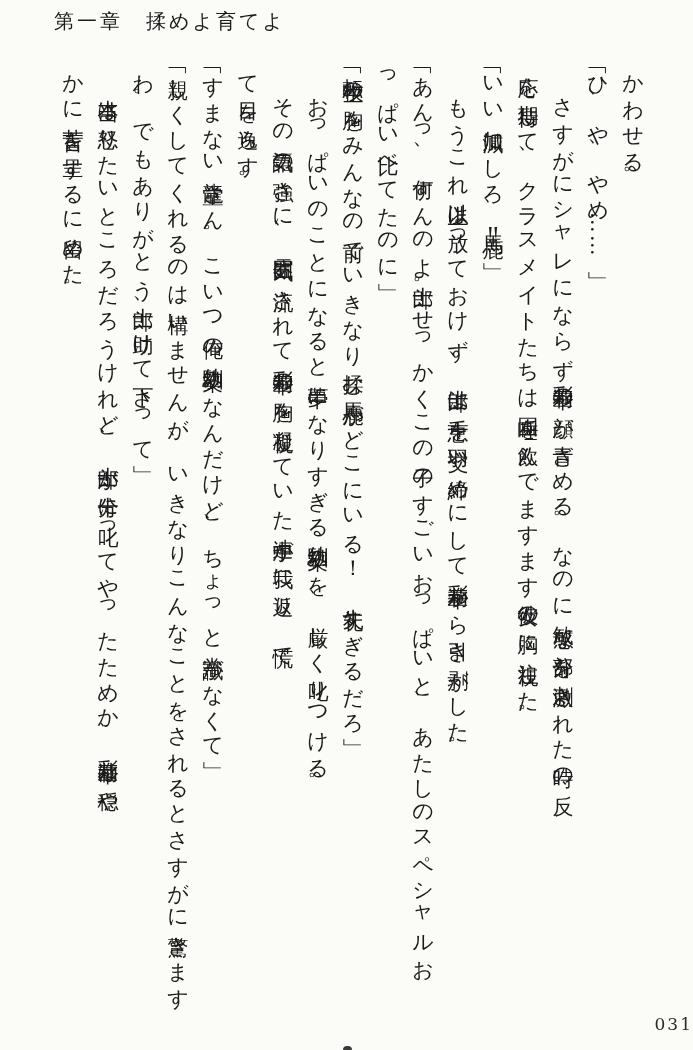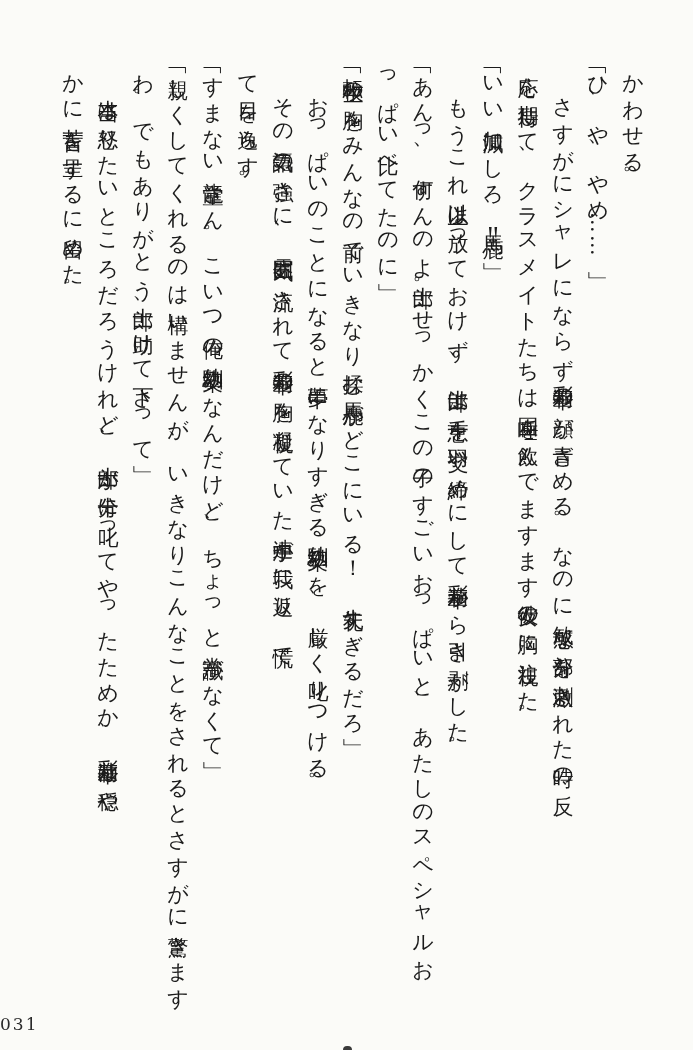--- a/index.html
+++ b/index.html
@@ -35,21 +35,21 @@
     margin: 0;
     padding: 0;
     white-space: nowrap;
   }
   .page-footer {
     position: absolute;
     left: 0;
     bottom: 0;
     width: 100%;
     height: 50px;
-    text-align: left;
+    text-align: right;
   }
   .page-number {
     position: absolute;
     left: 0;
     right: 0;
     bottom: 16px;
     font-size: 17px;
     letter-spacing: 2px;
     color: #2a2a2a;
   }
@@ -62,20 +62,21 @@
     margin-left: -4px;
     background: #3a3a3a;
     border-radius: 5px 5px 0 0;
   }
 </style>
 </head>
 <body>
 
 <div class="page">
 
+  <div class="chapter-header">第一章　揉めよ育てよ</div>
 
   <div class="body-text">
     <p>かわせる。</p>
     <p>「ひ、や、やめ……」</p>
     <p>　さすがにシャレにならず彩莉華の顔が青ざめる。なのに敏感な部分を刺激された時の反</p>
     <p>応を期待して、クラスメイトたちは固唾を飲んでますます彼女の胸に注視した。</p>
     <p>「いい加減にしろ、馬鹿‼」</p>
     <p>　もうこれ以上は放っておけず、士郎は千恵を羽交い締めにして彩莉華から引き剥がした。</p>
     <p>「あんっ、何すんのよ士郎。せっかくこの子のすごいおっぱいと、あたしのスペシャルお</p>
     <p>っぱい比べてたのに」</p>

